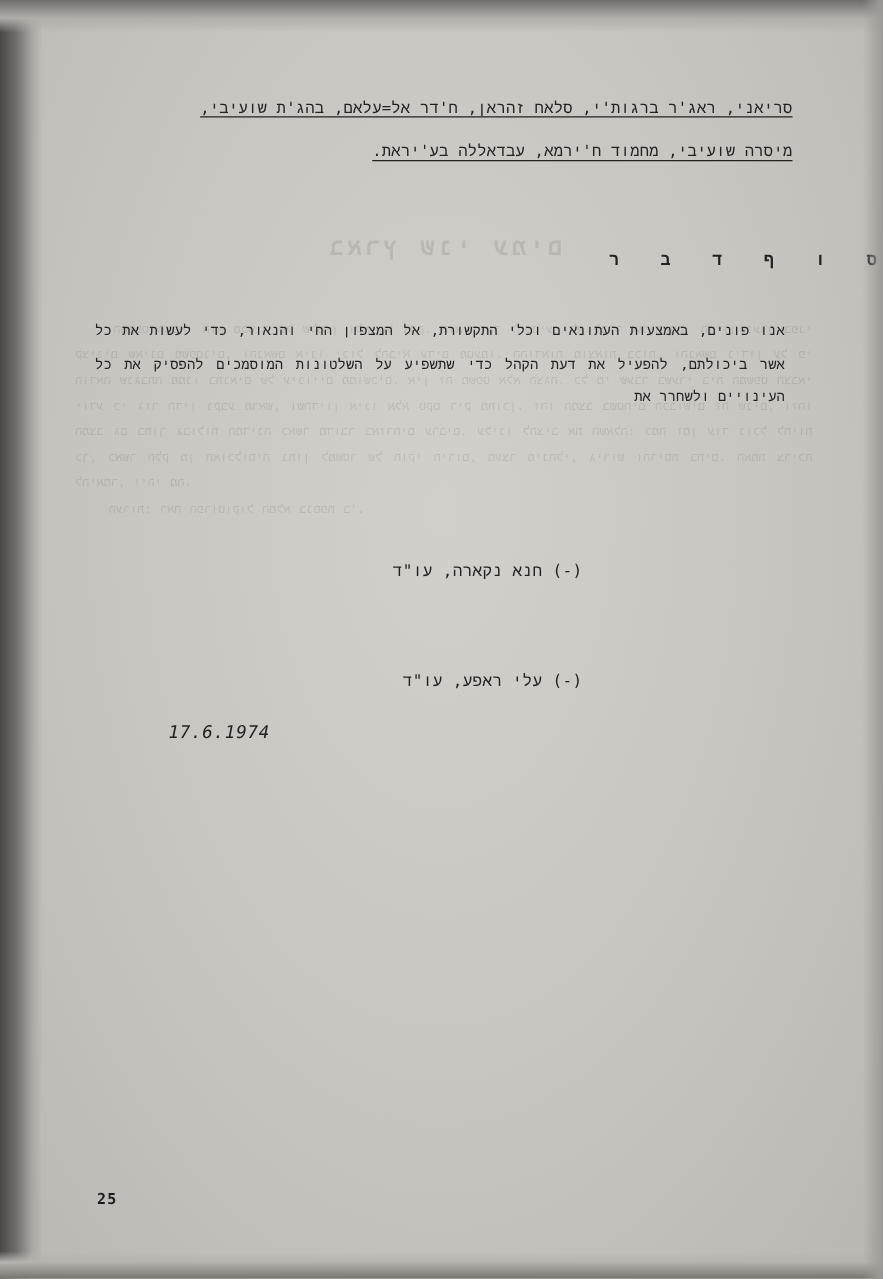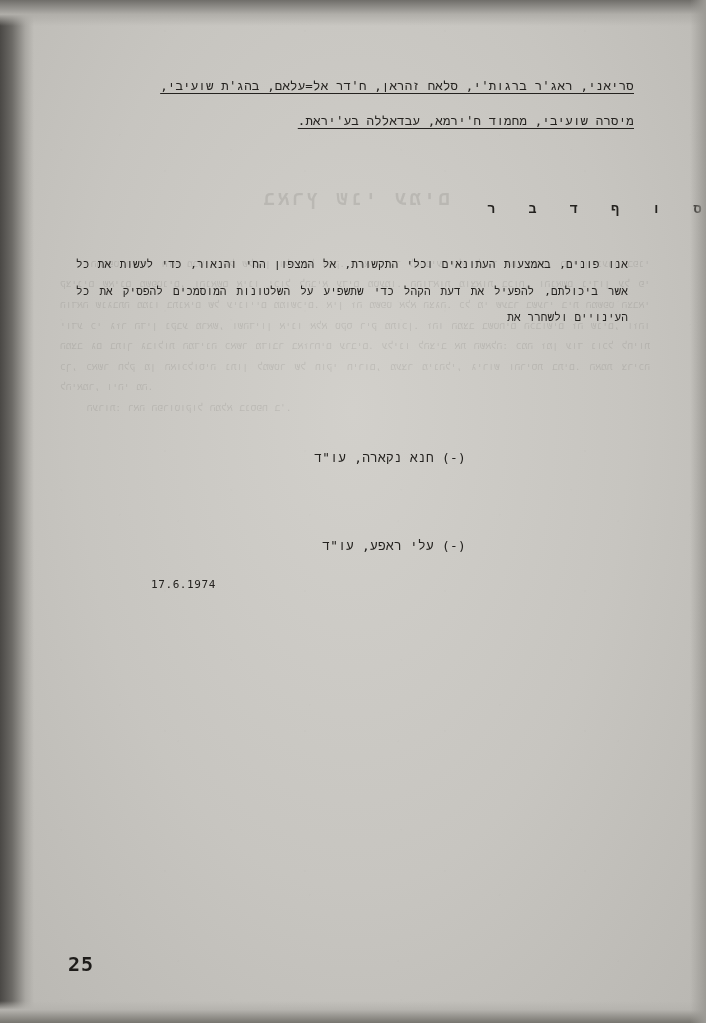--- a/index.html
+++ b/index.html
@@ -145,30 +145,31 @@
     font-size: 12.8px;
     letter-spacing: 0.3px;
   }
   .sig-1 { top: 450px; }
   .sig-2 { top: 538px; }
 
   .date {
     position: absolute;
     right: 490px;
     top: 578px;
-    font-size: 11px;
+    font-size: 14px;
     letter-spacing: 0.6px;
     direction: ltr;
+    font-style: italic;
   }
 
   .page-number {
     position: absolute;
     right: 612px;
     top: 952px;
-    font-size: 20px;
+    font-size: 12px;
     font-weight: bold;
     letter-spacing: 1px;
     direction: ltr;
     color: #1d1b19;
   }
 
   
   .speckle {
     position: absolute;
     inset: 0;

